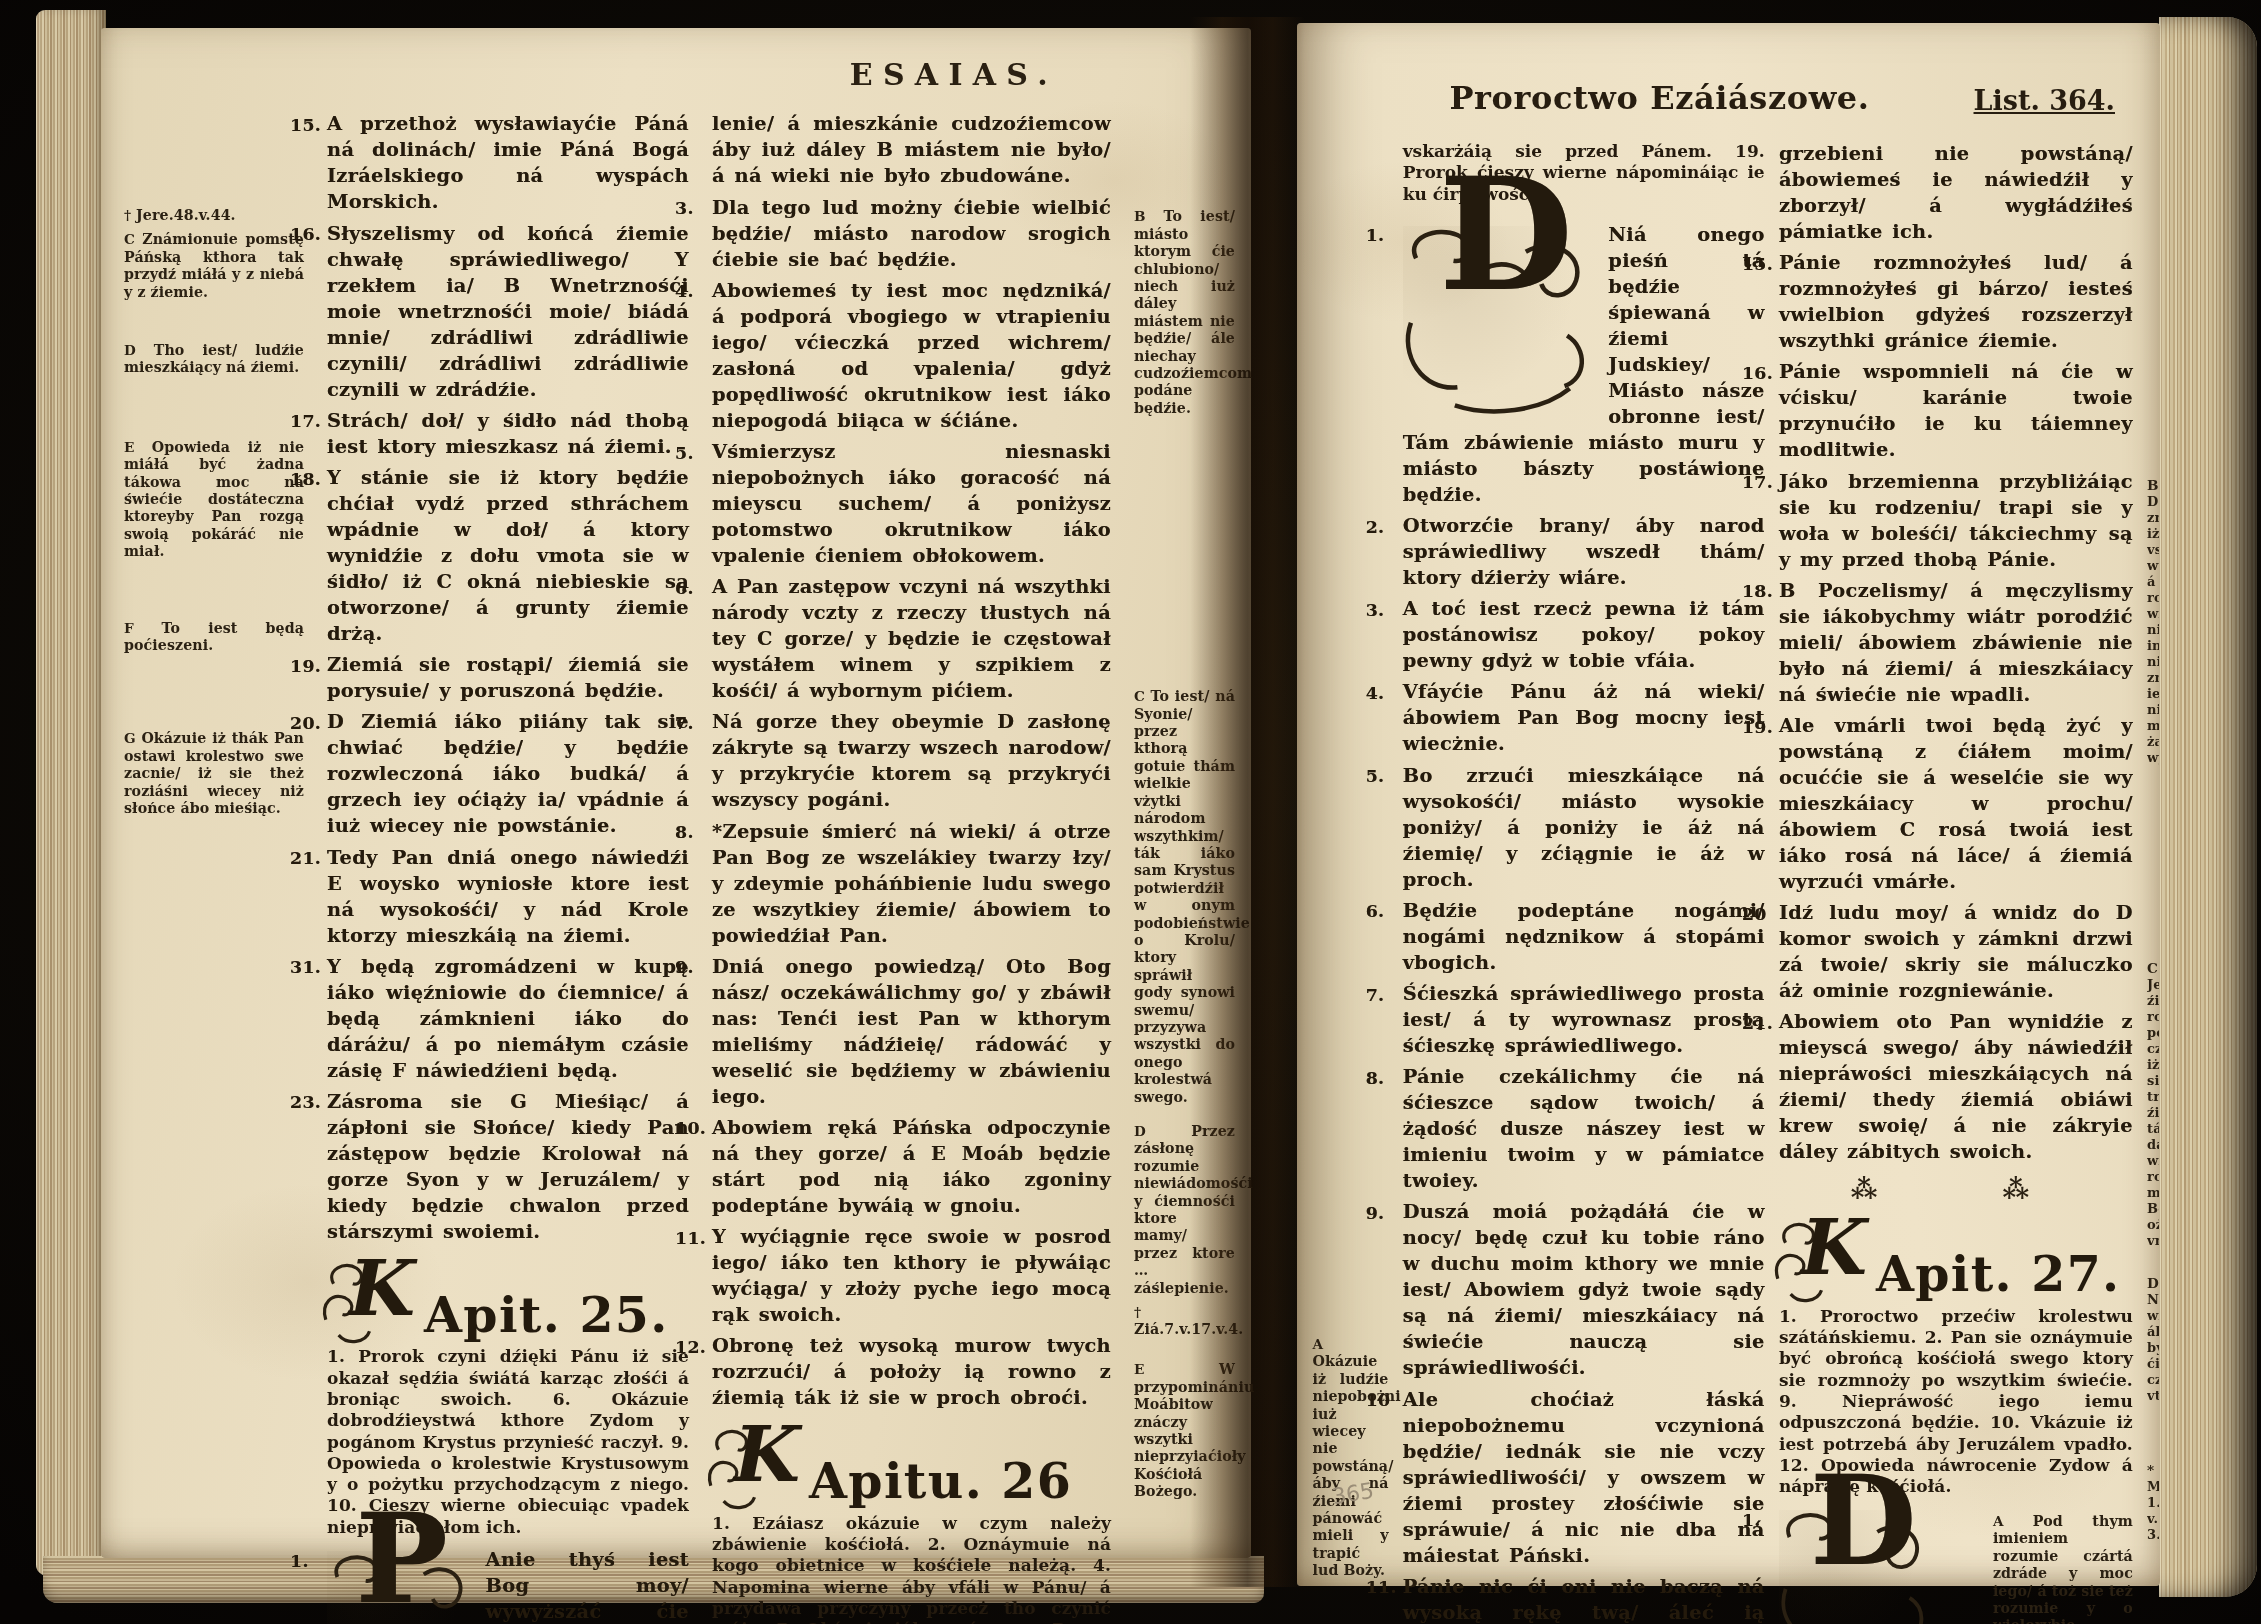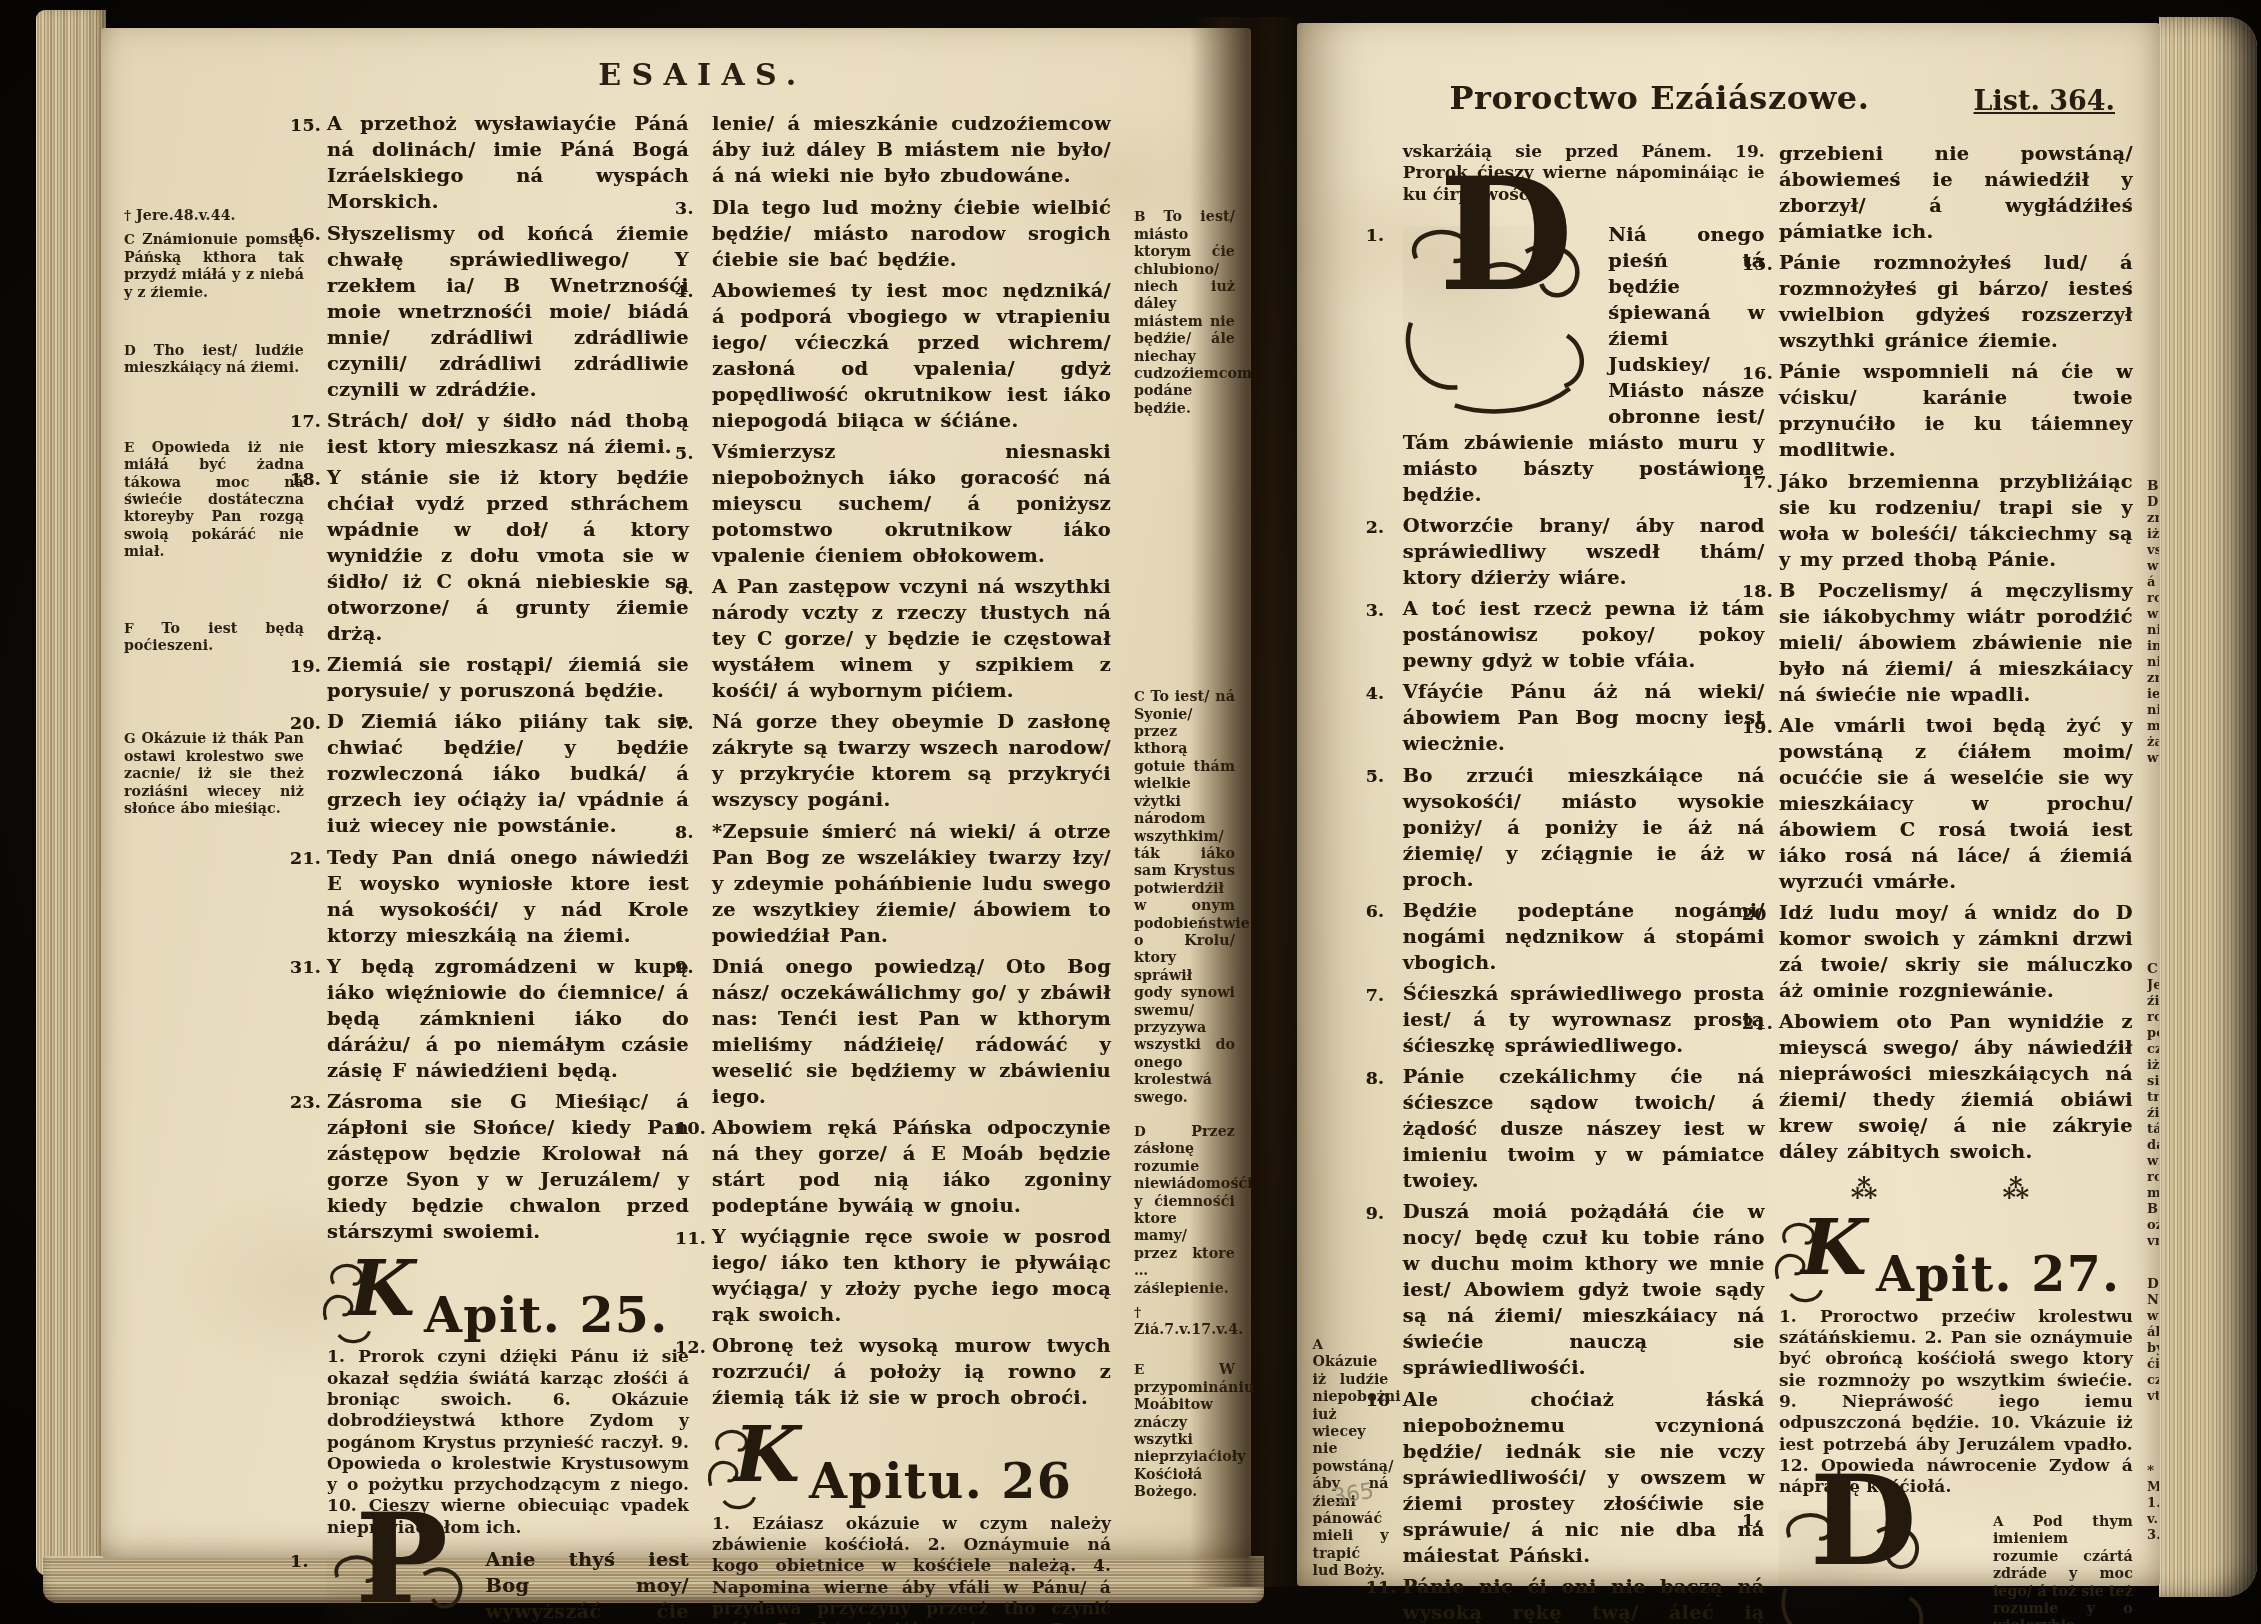--- a/index.html
+++ b/index.html
@@ -28,21 +28,21 @@
       radial-gradient(194px 142px at 18% 82%, rgba(140,110,60,.10), transparent 70%),
       linear-gradient(100deg,#e3d6b6 0%,#ece0c4 38%,#e8dbbd 72%,#ddcfad 100%);
     box-shadow:inset -45px 0 58px -30px rgba(70,45,16,.55), inset 17px 0 28.4px -17px rgba(90,62,28,.35), inset 0 -19.4px 32px -19.4px rgba(80,55,22,.4);}
   .page-right{left:1297px;top:23px;width:863px;height:1563px;
     background:
       radial-gradient(155px 116px at 12% 14%, rgba(150,118,66,.10), transparent 70%),
       radial-gradient(207px 155px at 80% 90%, rgba(140,110,60,.10), transparent 70%),
       linear-gradient(80deg,#ddd0ae 0%,#ece0c4 30%,#efe3c8 60%,#e4d7b8 100%);
     box-shadow:inset 45px 0 58px -30px rgba(70,45,16,.5), inset -19.4px 0 32px -17px rgba(90,62,28,.4), inset 0 -19.4px 32px -19.4px rgba(80,55,22,.4);}
   
-  .hdr-left{position:absolute;left:246px;top:28.4px;width:711px;text-align:center;
+  .hdr-left{position:absolute;left:246px;top:28.4px;width:711px;text-align:right;
     font-size:30px;letter-spacing:10.3px;font-weight:600;color:#2a2012;}
   .hdr-right{position:absolute;left:78px;top:56px;width:569px;text-align:center;
     font-size:32px;font-weight:bold;letter-spacing:0.6px;color:#271d10;}
   .folio{position:absolute;right:45px;top:62px;font-size:27px;font-weight:bold;color:#271d10;text-decoration:underline;}
   
   .cols{position:absolute;display:grid;}
   .cols-left{left:23px;top:83px;width:1111px;grid-template-columns:180px 362px 399px 101px;column-gap:23px;}
   .cols-right{left:15.5px;top:118px;width:840px;grid-template-columns:76px 362px 354px 11.6px;column-gap:14.2px;}
   
   .verse{position:relative;margin:0 0 5.2px 0;text-align:justify;

